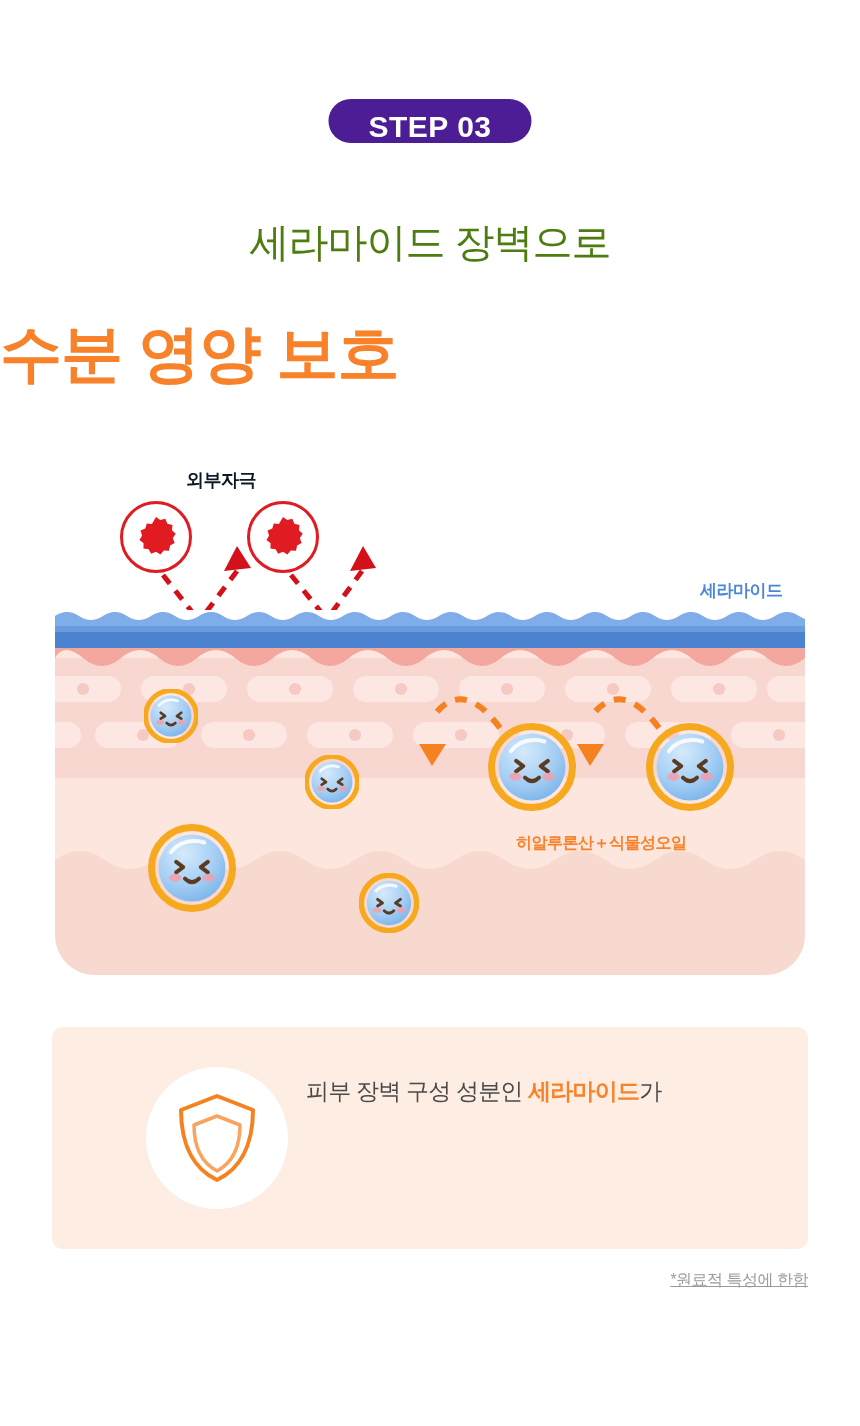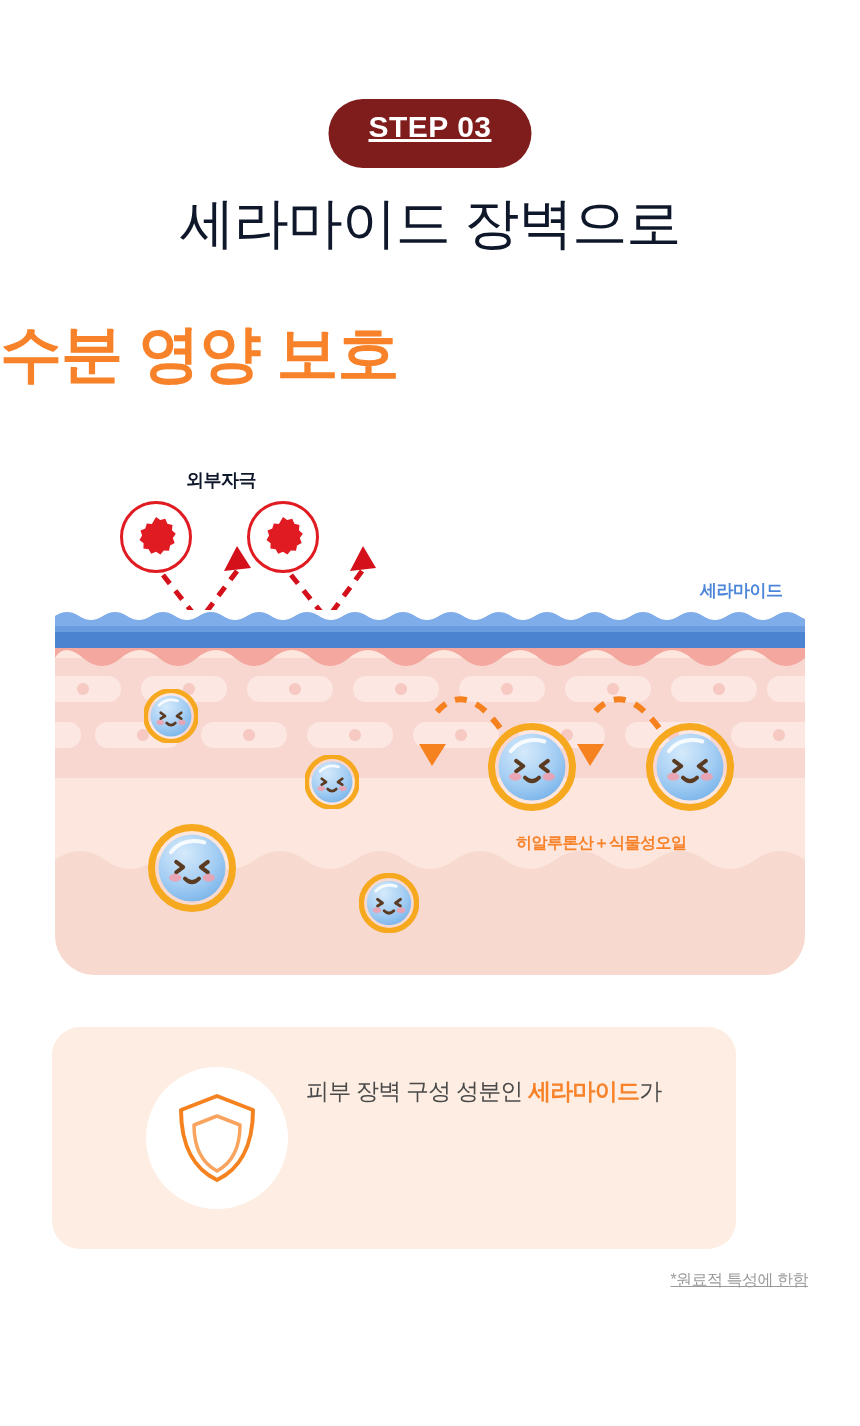--- a/index.html
+++ b/index.html
@@ -7,33 +7,32 @@
     width: 860px; height: 1426px;
     background: #ffffff;
     font-family: "Liberation Sans", "DejaVu Sans", sans-serif;
     overflow: hidden;
   }
   .page { position: relative; width: 860px; height: 1426px; background:#fff; }
 
   
   .step-badge {
     position: absolute; left: 50%; top: 99px; transform: translateX(-50%);
-    background: #7f1d1d; color: #fff;
+    background: #4c1d95; color: #fff;
     border-radius: 40px;
-    padding: 13px 40px 26px;
+    padding: 13px 40px 1px;
     font-size: 30px; font-weight: bold; letter-spacing: 0.5px;
     line-height: 1;
-    text-decoration: underline;
   }
 
   
   .title-1 {
-    position: absolute; left: 0; right: 0; top: 192px;
+    position: absolute; left: 0; right: 0; top: 219px;
     text-align: center;
-    font-size: 55px; font-weight: 400; color: #0f172a;
+    font-size: 40px; font-weight: 400; color: #4d7c0f;
     letter-spacing: -1px; line-height: 1.15;
   }
   .title-2 {
     position: absolute; left: 0; right: 0; top: 318px;
     text-align: left;
     font-size: 62px; font-weight: bold; color: #F8822A;
     letter-spacing: -1px; line-height: 1.15;
   }
 
   
@@ -76,22 +75,22 @@
     letter-spacing: -0.5px;
   }
 
   
   .drop { position: absolute; }
   .drop svg { display: block; }
 
   
   .card {
     position: absolute; left: 52px; top: 1027px;
-    width: 684px; height: 222px;
-    background: #FDEDE2; border-radius: 28px;
+    width: 756px; height: 222px;
+    background: #FDEDE2; border-radius: 11px;
   }
   .shield-wrap {
     position: absolute; left: 94px; top: 40px;
     width: 142px; height: 142px; border-radius: 50%;
     background: #fff;
     display: flex; align-items: center; justify-content: center;
   }
   .card-text {
     position: absolute; left: 254px; top: 46px;
     font-size: 23px; color: #4a4a4a; line-height: 1.65;

